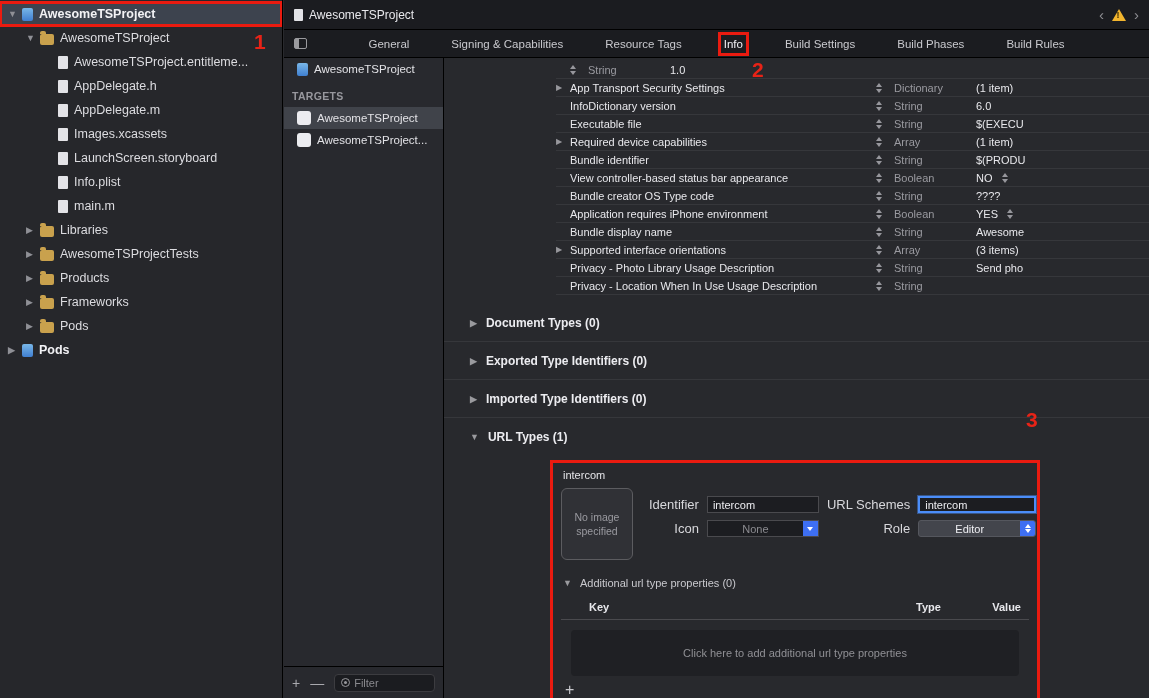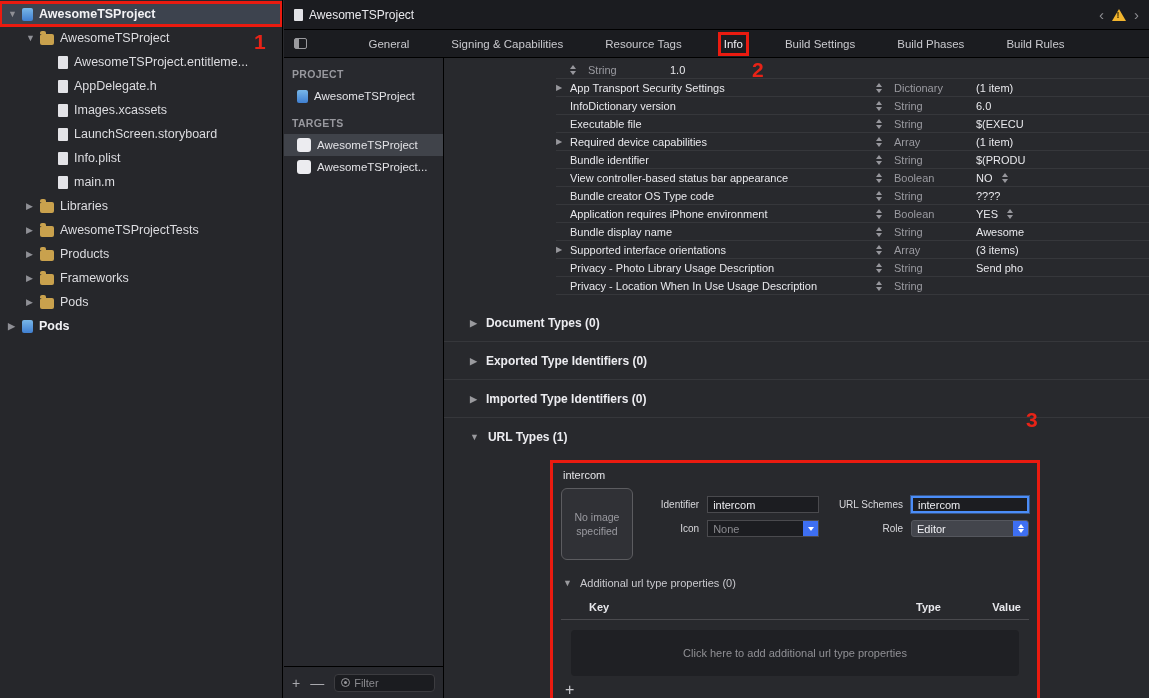--- a/index.html
+++ b/index.html
@@ -97,26 +97,26 @@
 
   
   .url-box { margin:4px 0 0 106px; width:490px; border:3px solid #ea1b10; padding:5px 8px 8px; }
   .ut-name { color:#e4e4e8; font-size:11px; margin:1px 0 7px 2px; }
   .ut-form { display:flex; gap:16px; }
   .img-well { width:72px; height:72px; flex:0 0 auto; border:1px solid #5c5c60; border-radius:6px;
               background:#303136; color:#9a9aa0; display:flex; align-items:center; justify-content:center;
               text-align:center; font-size:10.5px; line-height:1.35; padding:4px; }
   .form-grid { flex:1; display:grid; grid-template-columns:auto 112px auto 118px;
                column-gap:8px; row-gap:7px; align-content:start; padding-top:8px; }
-  .form-grid label { text-align:right; color:#d8d8dc; font-size:10px; align-self:center; white-space:nowrap; }
+  .form-grid label { text-align:right; color:#d8d8dc; font-size:13px; align-self:center; white-space:nowrap; }
   .tfield { height:17px; width:100%; background:#1c1d21; border:1px solid #4a4a4e; color:#ececf0;
             font-size:11px; padding:0 5px; font-family:"Liberation Sans", sans-serif; outline:none; }
   .tfield.focused { border:2px solid #4b8df8; box-shadow:0 0 0 1px rgba(75,141,248,.45); }
   .dropdown { height:17px; display:flex; align-items:center; background:#1c1d21;
-              border:1px solid #4a4a4e; overflow:hidden; }
+              border:1px solid #4a4a4e; overflow:hidden;text-align:center; }
   .dropdown .dd-text { flex:1; padding:0 5px; color:#8b8b90; font-size:11px; white-space:nowrap; overflow:hidden; }
   .dd-btn { width:15px; align-self:stretch; background:#3e6ff2; display:flex; flex-direction:column;
             align-items:center; justify-content:center; gap:1px; flex:0 0 auto; }
   .tri-up-w { width:0; height:0; border-left:3px solid transparent; border-right:3px solid transparent;
               border-bottom:4px solid #fff; }
   .tri-down-w { width:0; height:0; border-left:3px solid transparent; border-right:3px solid transparent;
                 border-top:4px solid #fff; }
   .dropdown.popup { background:#43454c; border:1px solid #55575e; border-radius:3px; }
   .dropdown.popup .dd-text { color:#f0f0f4; }
 
@@ -157,20 +157,25 @@
         <span class="icon icon-file"></span>
         <span class="slabel">AwesomeTSProject.entitleme...</span>
       </div>
 
       <div class="srow lvl2">
         <span class="disc"></span>
         <span class="icon icon-file"></span>
         <span class="slabel">AppDelegate.h</span>
       </div>
 
+      <div class="srow lvl2">
+        <span class="disc"></span>
+        <span class="icon icon-file"></span>
+        <span class="slabel">AppDelegate.m</span>
+      </div>
 
       <div class="srow lvl2">
         <span class="disc"></span>
         <span class="icon icon-file"></span>
         <span class="slabel">Images.xcassets</span>
       </div>
 
       <div class="srow lvl2">
         <span class="disc"></span>
         <span class="icon icon-file"></span>
@@ -258,21 +263,20 @@
 
           <span class="tab">Build Phases</span>
 
           <span class="tab">Build Rules</span>
         </div>
     </div>
 
     <div class="content-row">
 
       <div class="pp">
-        <div class="pp-h">PROJECT</div>
         <div class="pp-row">
           <span class="icon icon-project" style="margin-right:6px"></span>
           <span>AwesomeTSProject</span>
         </div>
         <div class="pp-h">TARGETS</div>
         <div>
 
             <div class="pp-row sel">
               <span class="icon-app"></span>
               <span>AwesomeTSProject</span>

